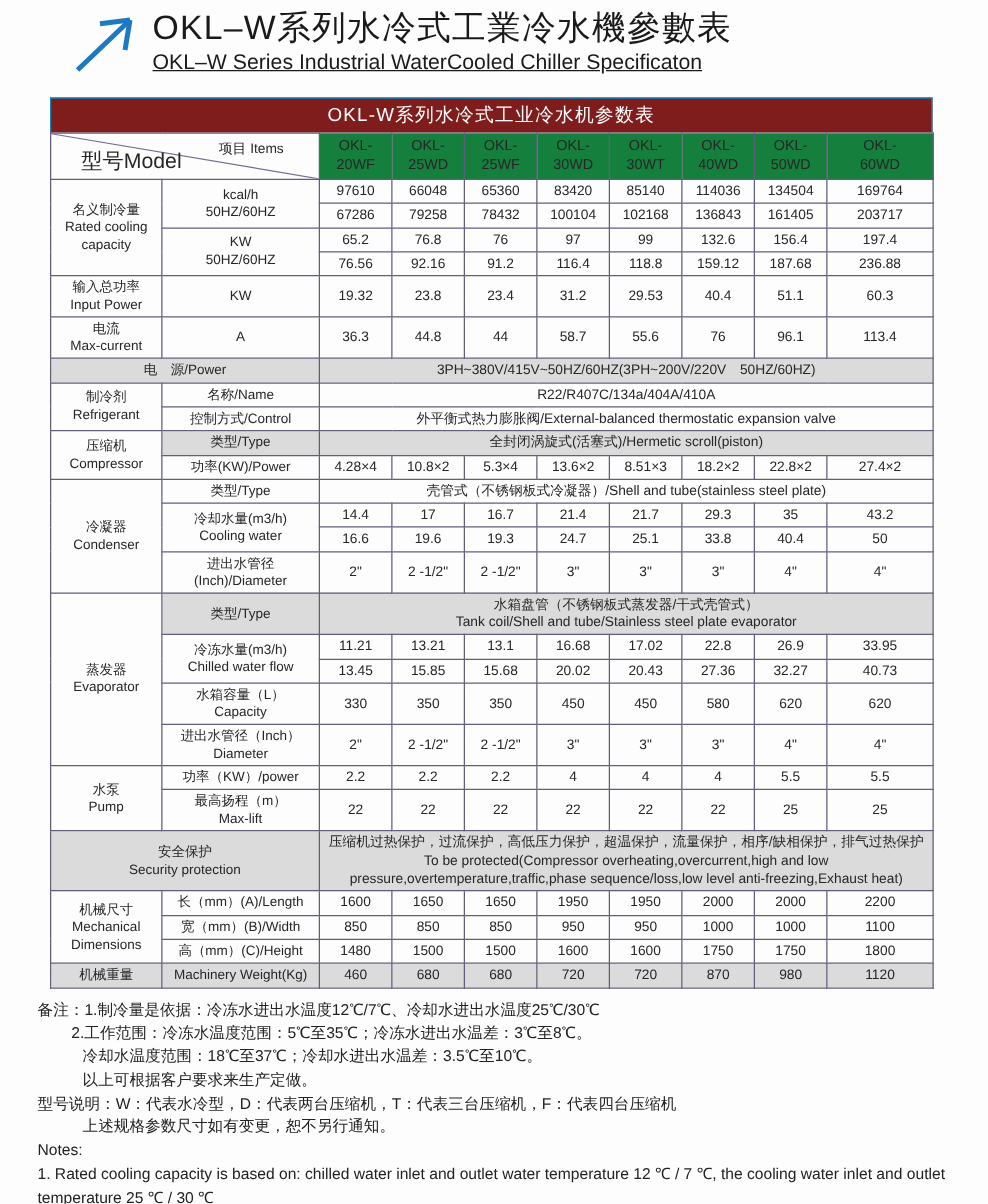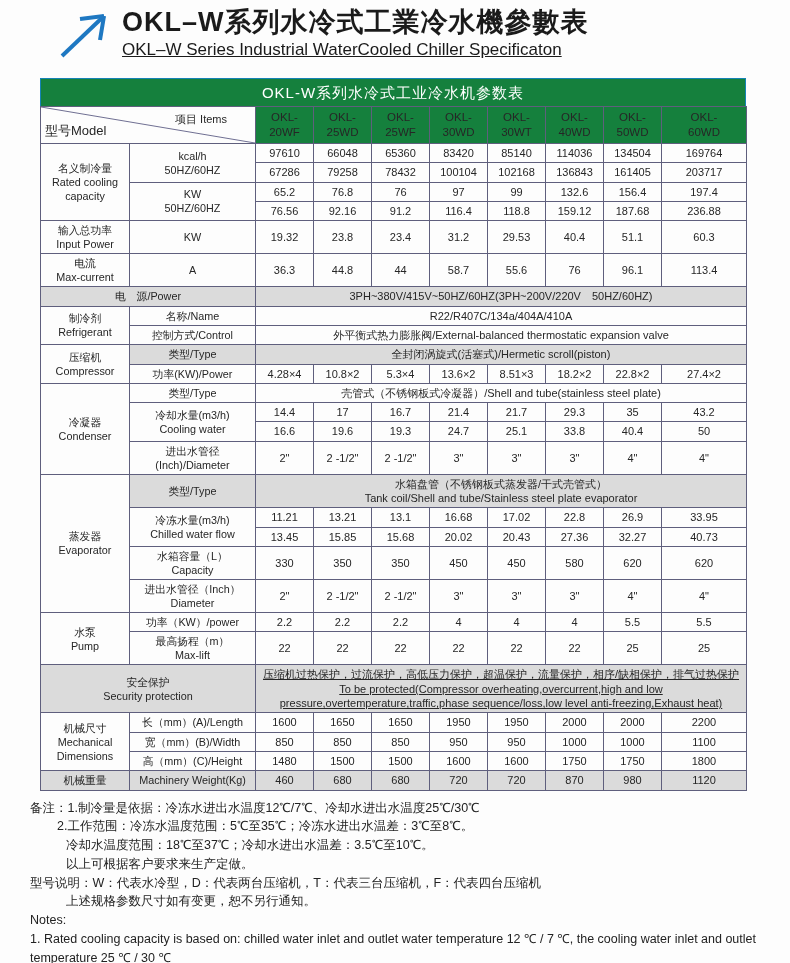--- a/index.html
+++ b/index.html
@@ -4,42 +4,42 @@
 <style>
   html,body{margin:0;padding:0;}
   body{
     width:790px;height:963px;background:#fdfdfd;overflow:hidden;
     font-family:"Liberation Sans", sans-serif;color:#262626;
   }
   
   .page-header{display:flex;align-items:flex-start;padding:6px 0 0 54px;}
   .logo{width:62px;height:54px;flex:0 0 auto;margin-top:2px;}
   .titles{margin-left:6px;}
-  .title-zh{font-size:27px;font-weight:bold;letter-spacing:1px;line-height:1.2;color:#1a1a1a;}
+  .title-zh{font-size:27px;font-weight:normal;letter-spacing:1px;line-height:1.2;color:#1a1a1a;}
   .title-en{font-size:17px;line-height:1.25;margin-top:1px;color:#1a1a1a;text-decoration:underline;}
   
   .table-wrap{margin:16px 40px 0 40px;width:706px;}
   .banner{
-    background:#15803d;border:1px solid #1583b5;border-bottom:none;
+    background:#7f1d1d;border:1px solid #1583b5;border-bottom:none;
     color:#ffffff;text-align:center;font-size:15px;letter-spacing:1px;
     height:27px;line-height:27px;
   }
   table.spec{width:706px;border-collapse:collapse;table-layout:fixed;font-size:11px;}
   table.spec td{
     border:1px solid #5f5f7d;text-align:center;vertical-align:middle;
     padding:2px 1px;line-height:1.3;white-space:pre-line;word-wrap:break-word;
   }
   td.m{background:#15803d;font-size:11.5px;}
   td.g,td.i{font-size:10.8px;}
   .gray-row td{background:#dbdbdb;}
   td.gy{background:#dbdbdb;}
-  td.lft{text-align:left;padding:3px 6px;text-decoration:underline;}
+  td.lft{text-align:left;padding:3px 6px;}
   td.diag{position:relative;height:32px;}
   td.diag svg{position:absolute;left:0;top:0;width:100%;height:100%;}
-  .diag-model{position:absolute;left:4px;bottom:3px;font-size:13px;}
+  .diag-model{position:absolute;left:24px;bottom:3px;font-size:17px;}
   .diag-items{position:absolute;right:28px;top:5px;font-size:11px;}
   
   .notes{margin:9px 30px 0 30px;font-size:12.5px;line-height:1.3;color:#222;}
   .note-line{margin:0 0 2.5px 0;}
   .ind0{padding-left:0;}
   .ind1{padding-left:27px;}
   .ind2{padding-left:36px;}
 </style>
 </head>
 <body>

